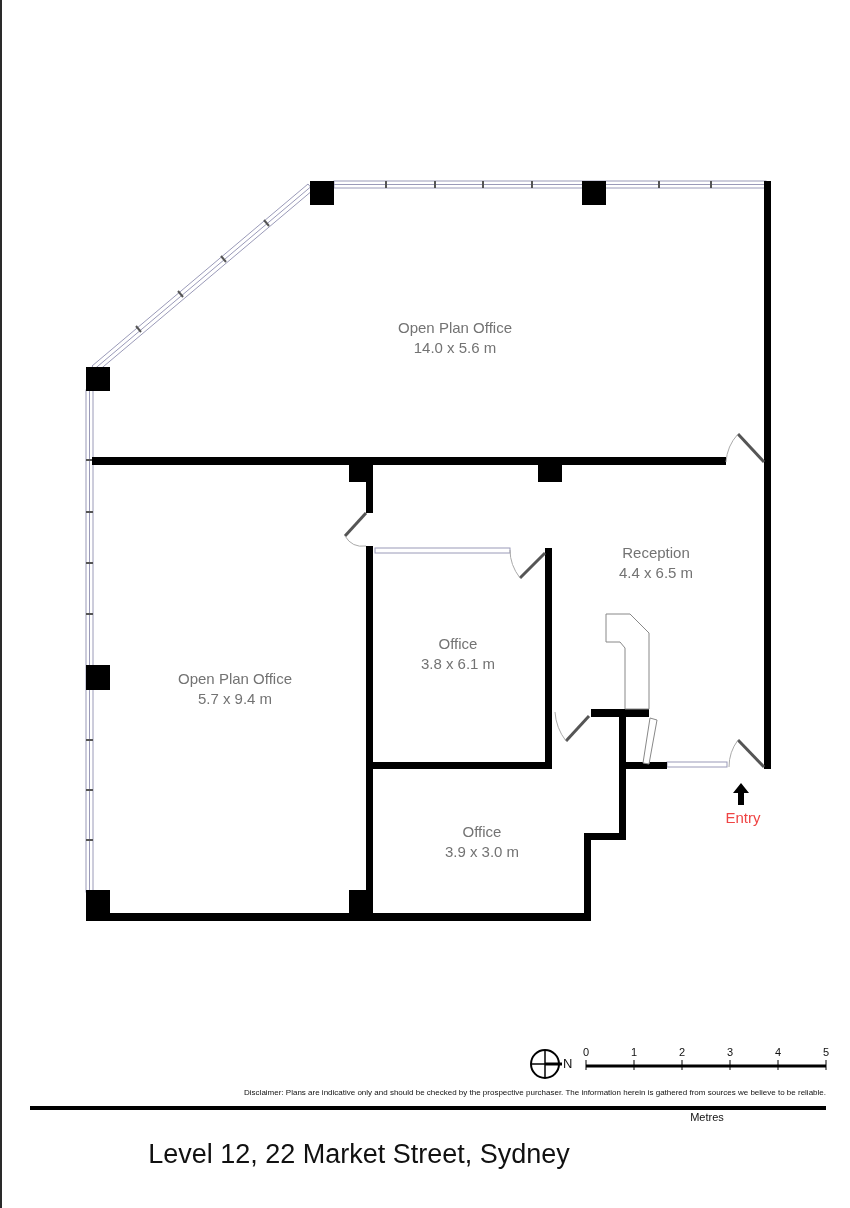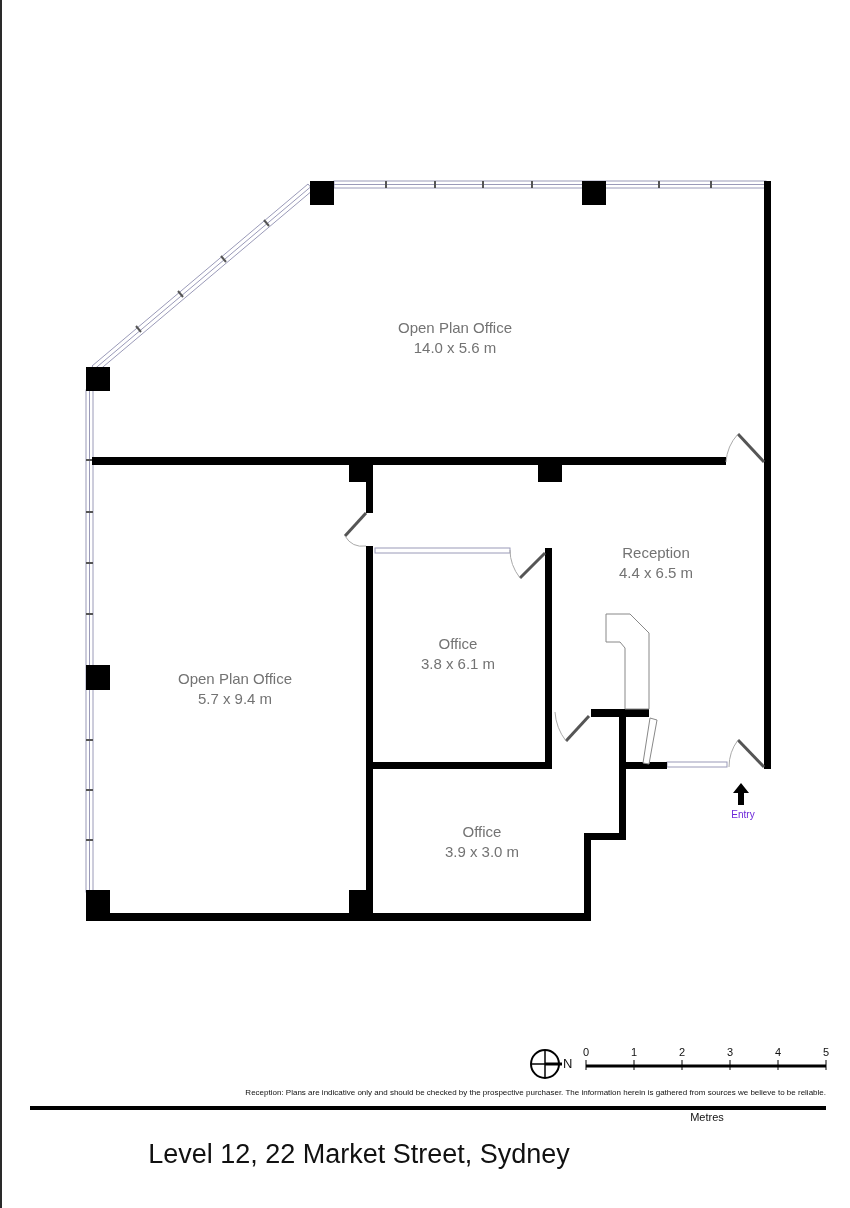--- a/index.html
+++ b/index.html
@@ -1,20 +1,20 @@
 <!DOCTYPE html>
 <html><head>
 <meta charset="utf-8">
 <style>
   html, body { margin: 0; padding: 0; background: #ffffff; }
   body { width: 850px; height: 1208px; position: relative; overflow: hidden; font-family: "Liberation Sans", sans-serif; }
   .left-edge { position: absolute; left: 0; top: 0; width: 2px; height: 1208px; background: #2a2a2a; }
   svg.plan { position: absolute; left: 0; top: 0; }
   .room-label { position: absolute; text-align: center; font-size: 15px; line-height: 20px; color: #737373; transform: translateX(-50%); white-space: nowrap; }
-  .entry-label { position: absolute; font-size: 10px; color: #6d28d9; transform: translateX(-50%); }
+  .entry-label { position: absolute; font-size: 15px; color: #ef4444; transform: translateX(-50%); }
   .scale-tick { position: absolute; font-size: 11px; color: #111; transform: translateX(-50%); }
   .scale-unit { position: absolute; font-size: 11px; color: #111; transform: translateX(-50%); margin-top: 40px; }
   .north-label { position: absolute; font-size: 13px; color: #111; }
   .disclaimer { position: absolute; right: 24px; top: 1088px; font-size: 8px; color: #111; white-space: nowrap; }
   .rule { position: absolute; left: 30px; top: 1106px; width: 796px; height: 4px; background: #000; }
   .title { position: absolute; left: 0; width: 718px; top: 1139px; text-align: center; font-size: 27px; color: #111; }
 </style>
 </head>
 <body>
 
@@ -165,15 +165,15 @@
 
 <div class="north-label" style="left:563px; top:1056px;">N</div>
 <div class="scale-tick" style="left:586px; top:1046px;">0</div>
 <div class="scale-tick" style="left:634px; top:1046px;">1</div>
 <div class="scale-tick" style="left:682px; top:1046px;">2</div>
 <div class="scale-tick" style="left:730px; top:1046px;">3</div>
 <div class="scale-tick" style="left:778px; top:1046px;">4</div>
 <div class="scale-tick" style="left:826px; top:1046px;">5</div>
 <div class="scale-unit" style="left:707px; top:1071px;">Metres</div>
 
-<div class="disclaimer">Reception: Plans are indicative only and should be checked by the prospective purchaser. The information herein is gathered from sources we believe to be reliable.</div>
+<div class="disclaimer">Disclaimer: Plans are indicative only and should be checked by the prospective purchaser. The information herein is gathered from sources we believe to be reliable.</div>
 <div class="rule"></div>
 <div class="title">Level 12, 22 Market Street, Sydney</div>
 
 </body></html>

